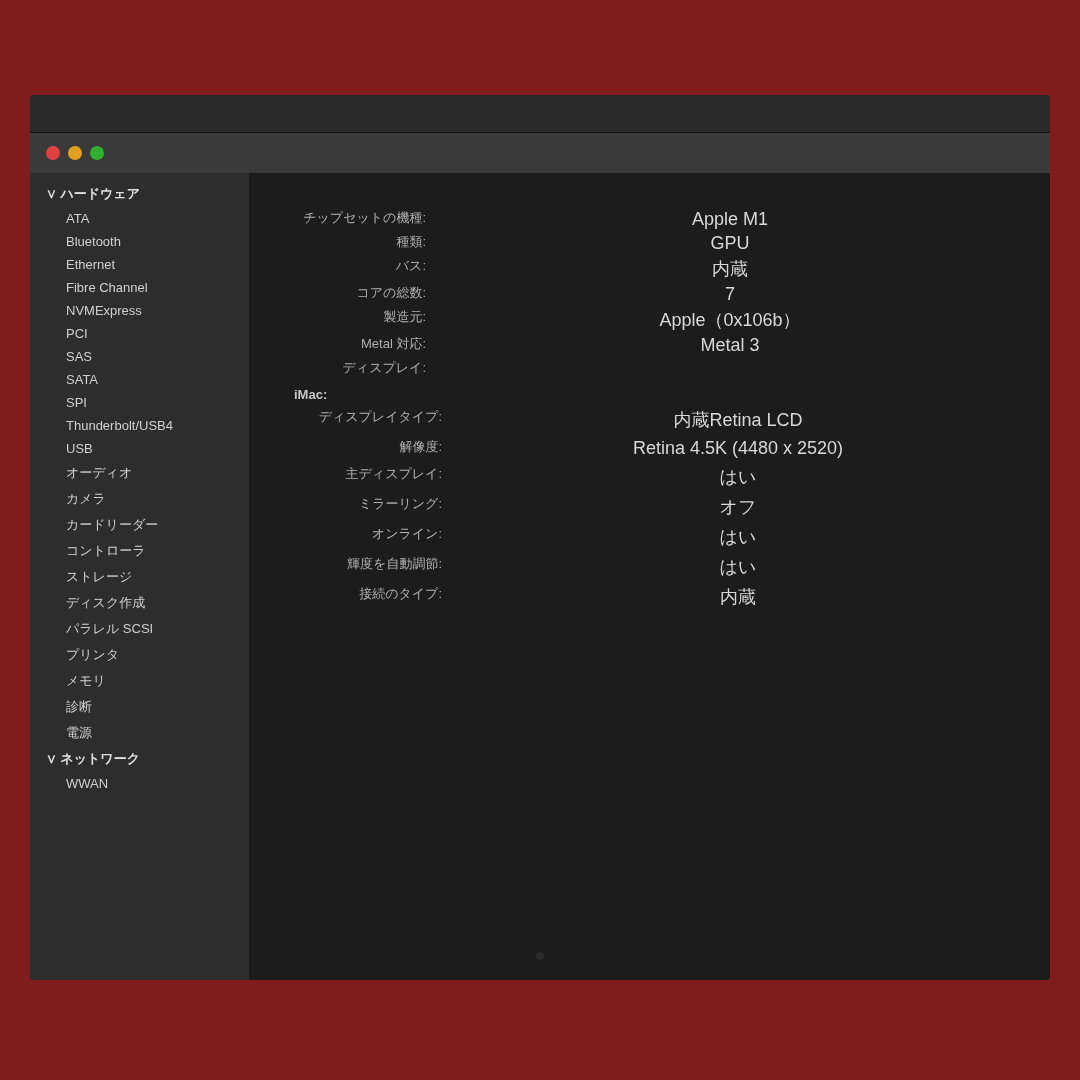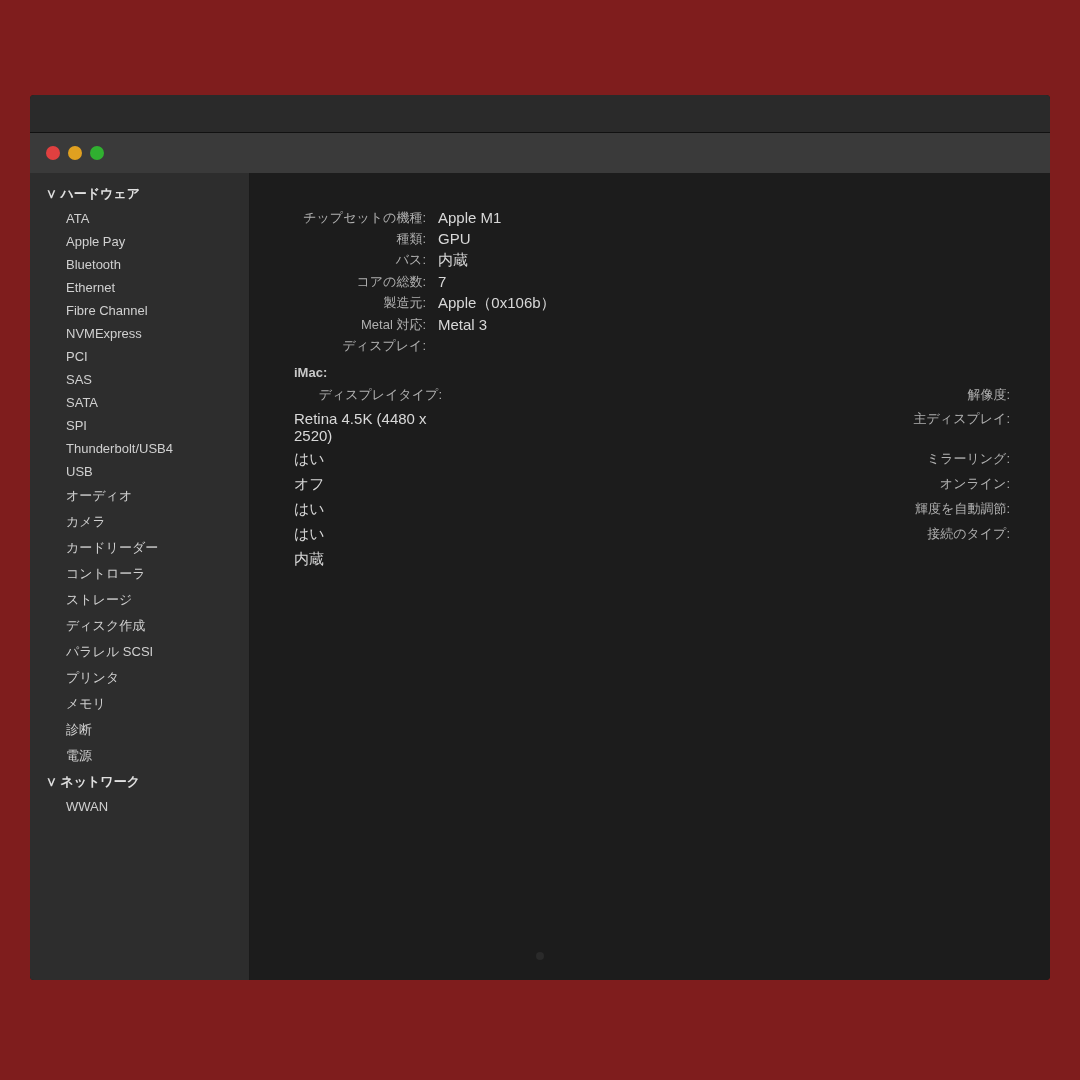--- a/index.html
+++ b/index.html
@@ -174,21 +174,22 @@
 
     .detail-label {
       color: #b0b0b0;
       font-size: 13px;
       text-align: right;
       padding-right: 12px;
     }
 
     .detail-value {
       color: #d8d8d8;
-      font-size: 15px;
+      font-size: 18px;
+      text-align: center;
     }
 
     .sub-section {
       margin-top: 10px;
     }
 
     .sub-section-title {
       color: #c8c8c8;
       font-size: 13px;
       font-weight: 600;
@@ -249,21 +250,20 @@
           <div class="traffic-light tl-green"></div>
         </div>
         <span class="window-title"></span>
       </div>
 
       <div class="main-content">
 
         <div class="sidebar">
         <div class="sidebar-item section-header">∨ ハードウェア</div>
             <div class="sidebar-item child">ATA</div>
-            <div class="sidebar-item child">Apple Pay</div>
             <div class="sidebar-item child">Bluetooth</div>
             <div class="sidebar-item child">Ethernet</div>
             <div class="sidebar-item child">Fibre Channel</div>
             <div class="sidebar-item child">NVMExpress</div>
             <div class="sidebar-item child">PCI</div>
             <div class="sidebar-item child">SAS</div>
             <div class="sidebar-item child">SATA</div>
             <div class="sidebar-item child">SPI</div>
             <div class="sidebar-item child">Thunderbolt/USB4</div>
             <div class="sidebar-item child">USB</div>
@@ -300,20 +300,21 @@
               <div class="detail-label">Metal 対応:</div>
               <div class="detail-value">Metal 3</div>
               <div class="detail-label">ディスプレイ:</div>
               <div class="detail-value"></div>
             </div>
 
           <div class="sub-section">
             <div class="sub-section-title">iMac:</div>
             <div class="sub-table">
             <div class="detail-label">ディスプレイタイプ:</div>
+                <div class="detail-value">内蔵Retina LCD</div>
                 <div class="detail-label">解像度:</div>
                 <div class="detail-value">Retina 4.5K (4480 x 2520)</div>
                 <div class="detail-label">主ディスプレイ:</div>
                 <div class="detail-value">はい</div>
                 <div class="detail-label">ミラーリング:</div>
                 <div class="detail-value">オフ</div>
                 <div class="detail-label">オンライン:</div>
                 <div class="detail-value">はい</div>
                 <div class="detail-label">輝度を自動調節:</div>
                 <div class="detail-value">はい</div>

